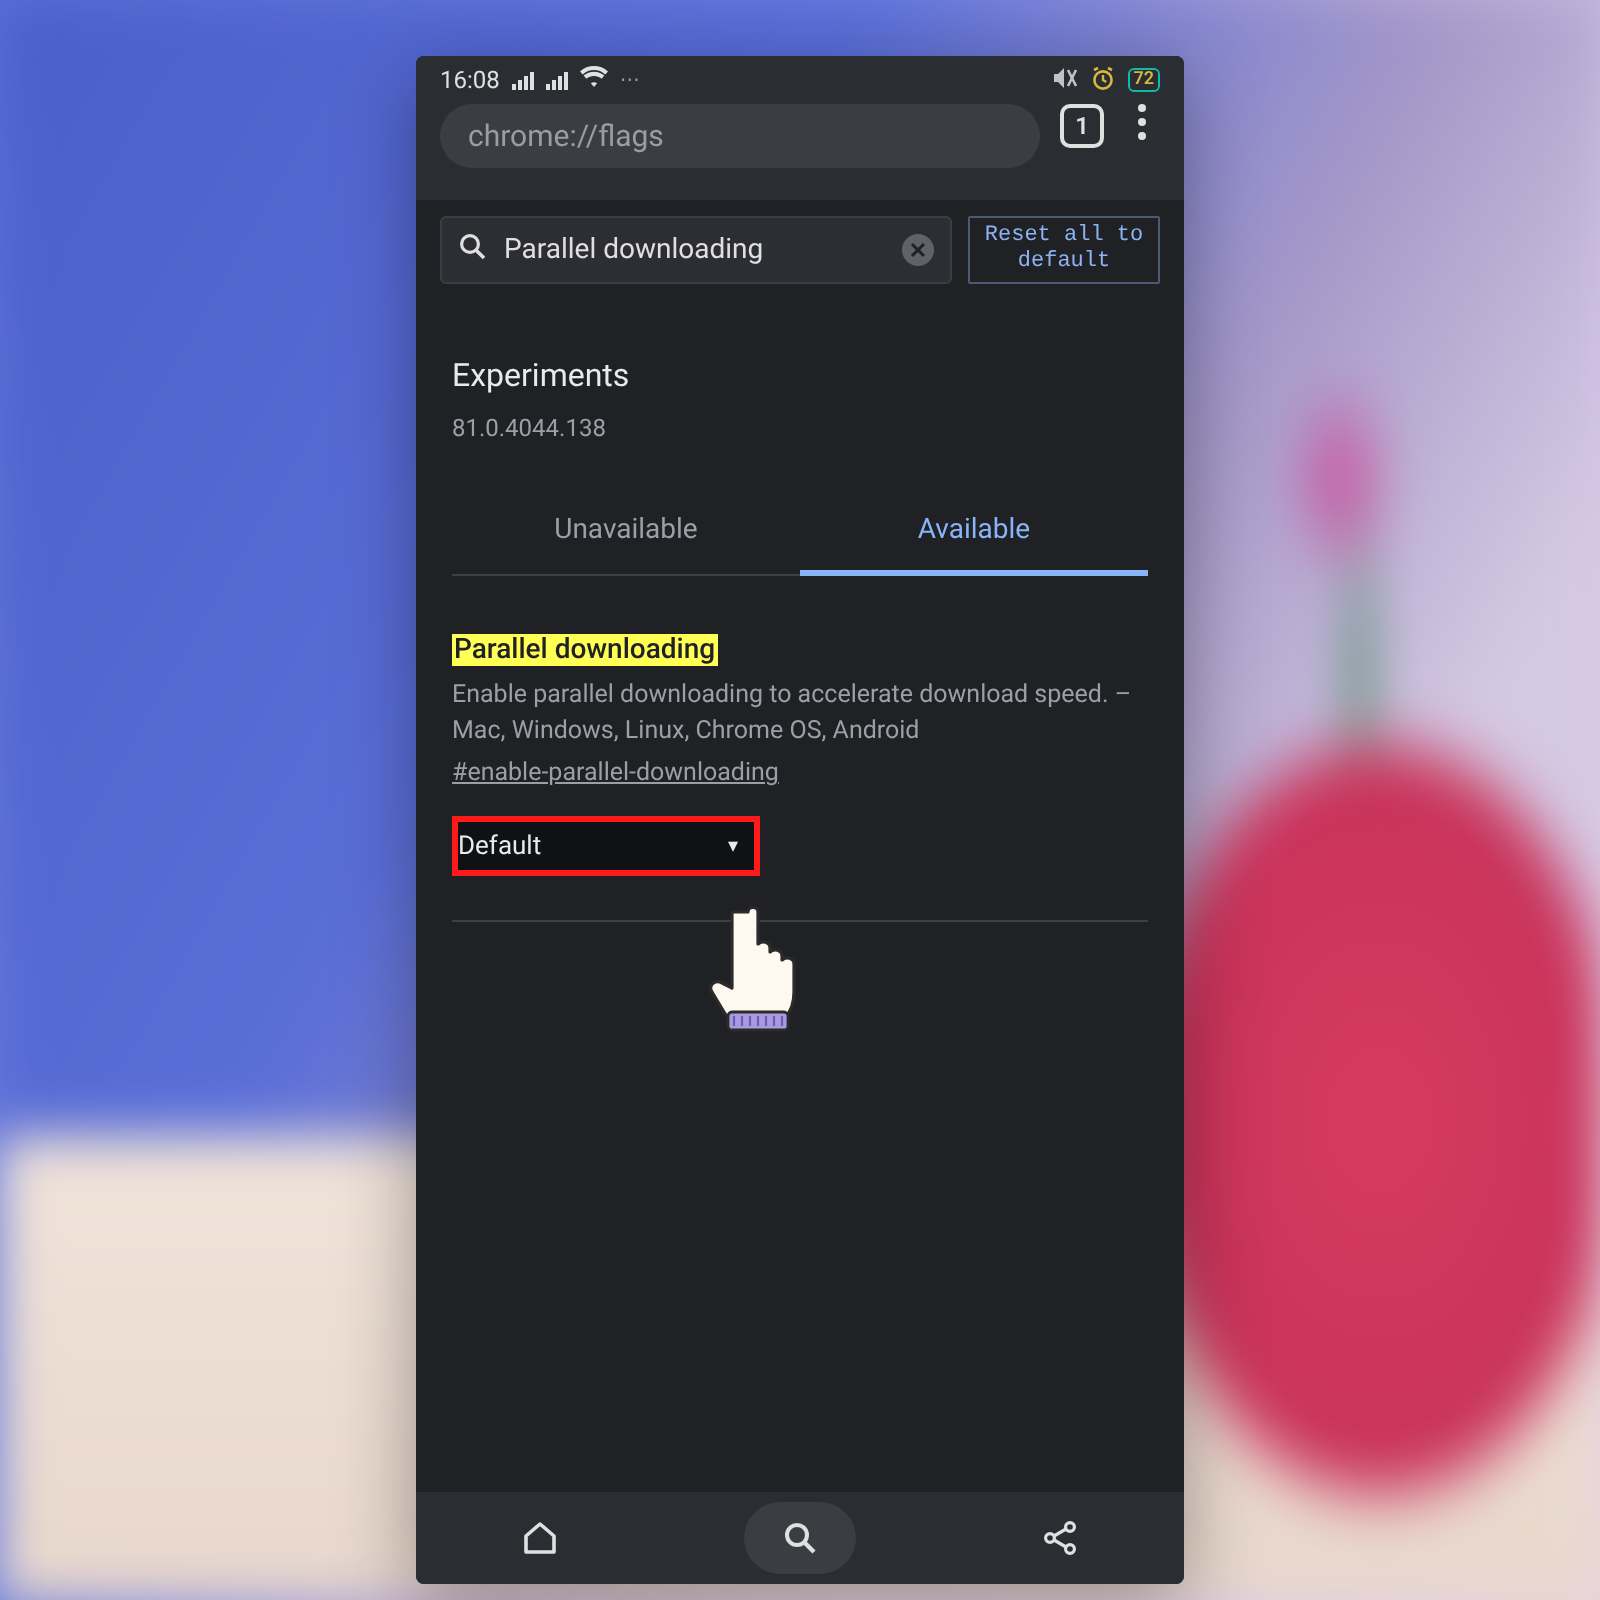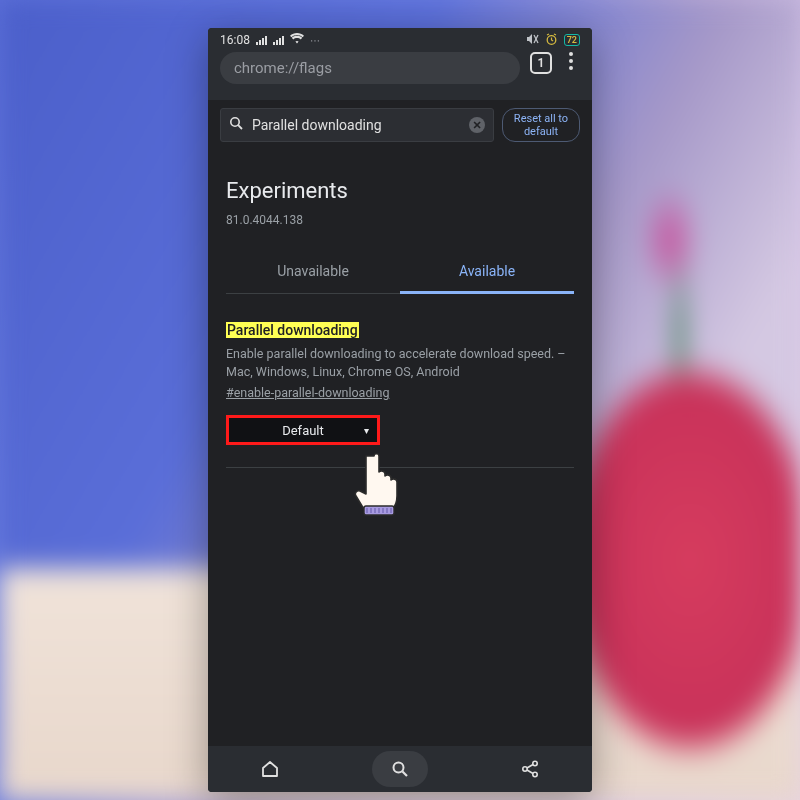--- a/index.html
+++ b/index.html
@@ -86,48 +86,49 @@
   }
   .search-box .mag { color: #e0e0e0; }
   .search-box .clear {
     margin-left: auto;
     width: 16px; height: 16px; border-radius: 50%;
     background: #5f6268; color: #202124;
     display: flex; align-items: center; justify-content: center;
     font-size: 11px; font-weight: 700;
   }
   .reset-btn {
-    width: 78px;
+    width: 96px;
     border: 1px solid #4d5a73;
-    border-radius: 13px;
+    border-radius: 1px;
     color: #8cb3f5; font-size: 11px;
     display: flex; align-items: center; justify-content: center;
     text-align: center; line-height: 1.2;
     background: transparent;
+    font-family: Liberation Mono, monospace;
   }
   .content { background: #202124; padding: 18px 18px 0; height: calc(100% - 24px - 48px - 46px - 46px); overflow: hidden; position: relative; }
-  .h1 { font-size: 22px; font-weight: 400; color: #e8eaed; margin: 14px 0 10px; }
+  .h1 { font-size: 16px; font-weight: 400; color: #e8eaed; margin: 14px 0 10px; }
   .ver { font-size: 12px; color: #9aa0a6; margin-bottom: 26px; }
   .tabs { display: flex; border-bottom: 1px solid #3c4043; }
   .tab { flex: 1; text-align: center; padding: 10px 0 12px; font-size: 14px; color: #9aa0a6; }
   .tab.active { color: #8ab4f8; border-bottom: 3px solid #8ab4f8; margin-bottom: -1px; }
   .flag { margin-top: 26px; border-bottom: 1px solid #3c4043; padding-bottom: 22px; }
   .flag-title {
     display: inline;
     background: #ffff54; color: #202124;
     font-size: 14px; font-weight: 500;
     padding: 0 1px;
   }
   .flag-desc { font-size: 12.5px; color: #9aa0a6; margin-top: 6px; line-height: 1.45; }
   .flag-anchor { font-size: 12.5px; color: #9aa0a6; text-decoration: underline; margin-top: 4px; display: inline-block; }
   .select-wrap {
     margin-top: 14px; width: 154px; height: 30px;
     border: 3px solid #ff1a1a;
     background: #101114;
-    display: flex; align-items: center; justify-content: center;
+    display: flex; align-items: center; justify-content: flex-start;
     position: relative;
     color: #e8eaed; font-size: 13px;
   }
   .select-wrap::after {
     content: "▾"; position: absolute; right: 8px; font-size: 10px; color: #e8eaed;
   }
   .hand {
     position: absolute;
     left: 146px; top: 304px;
     width: 56px; height: 70px;

